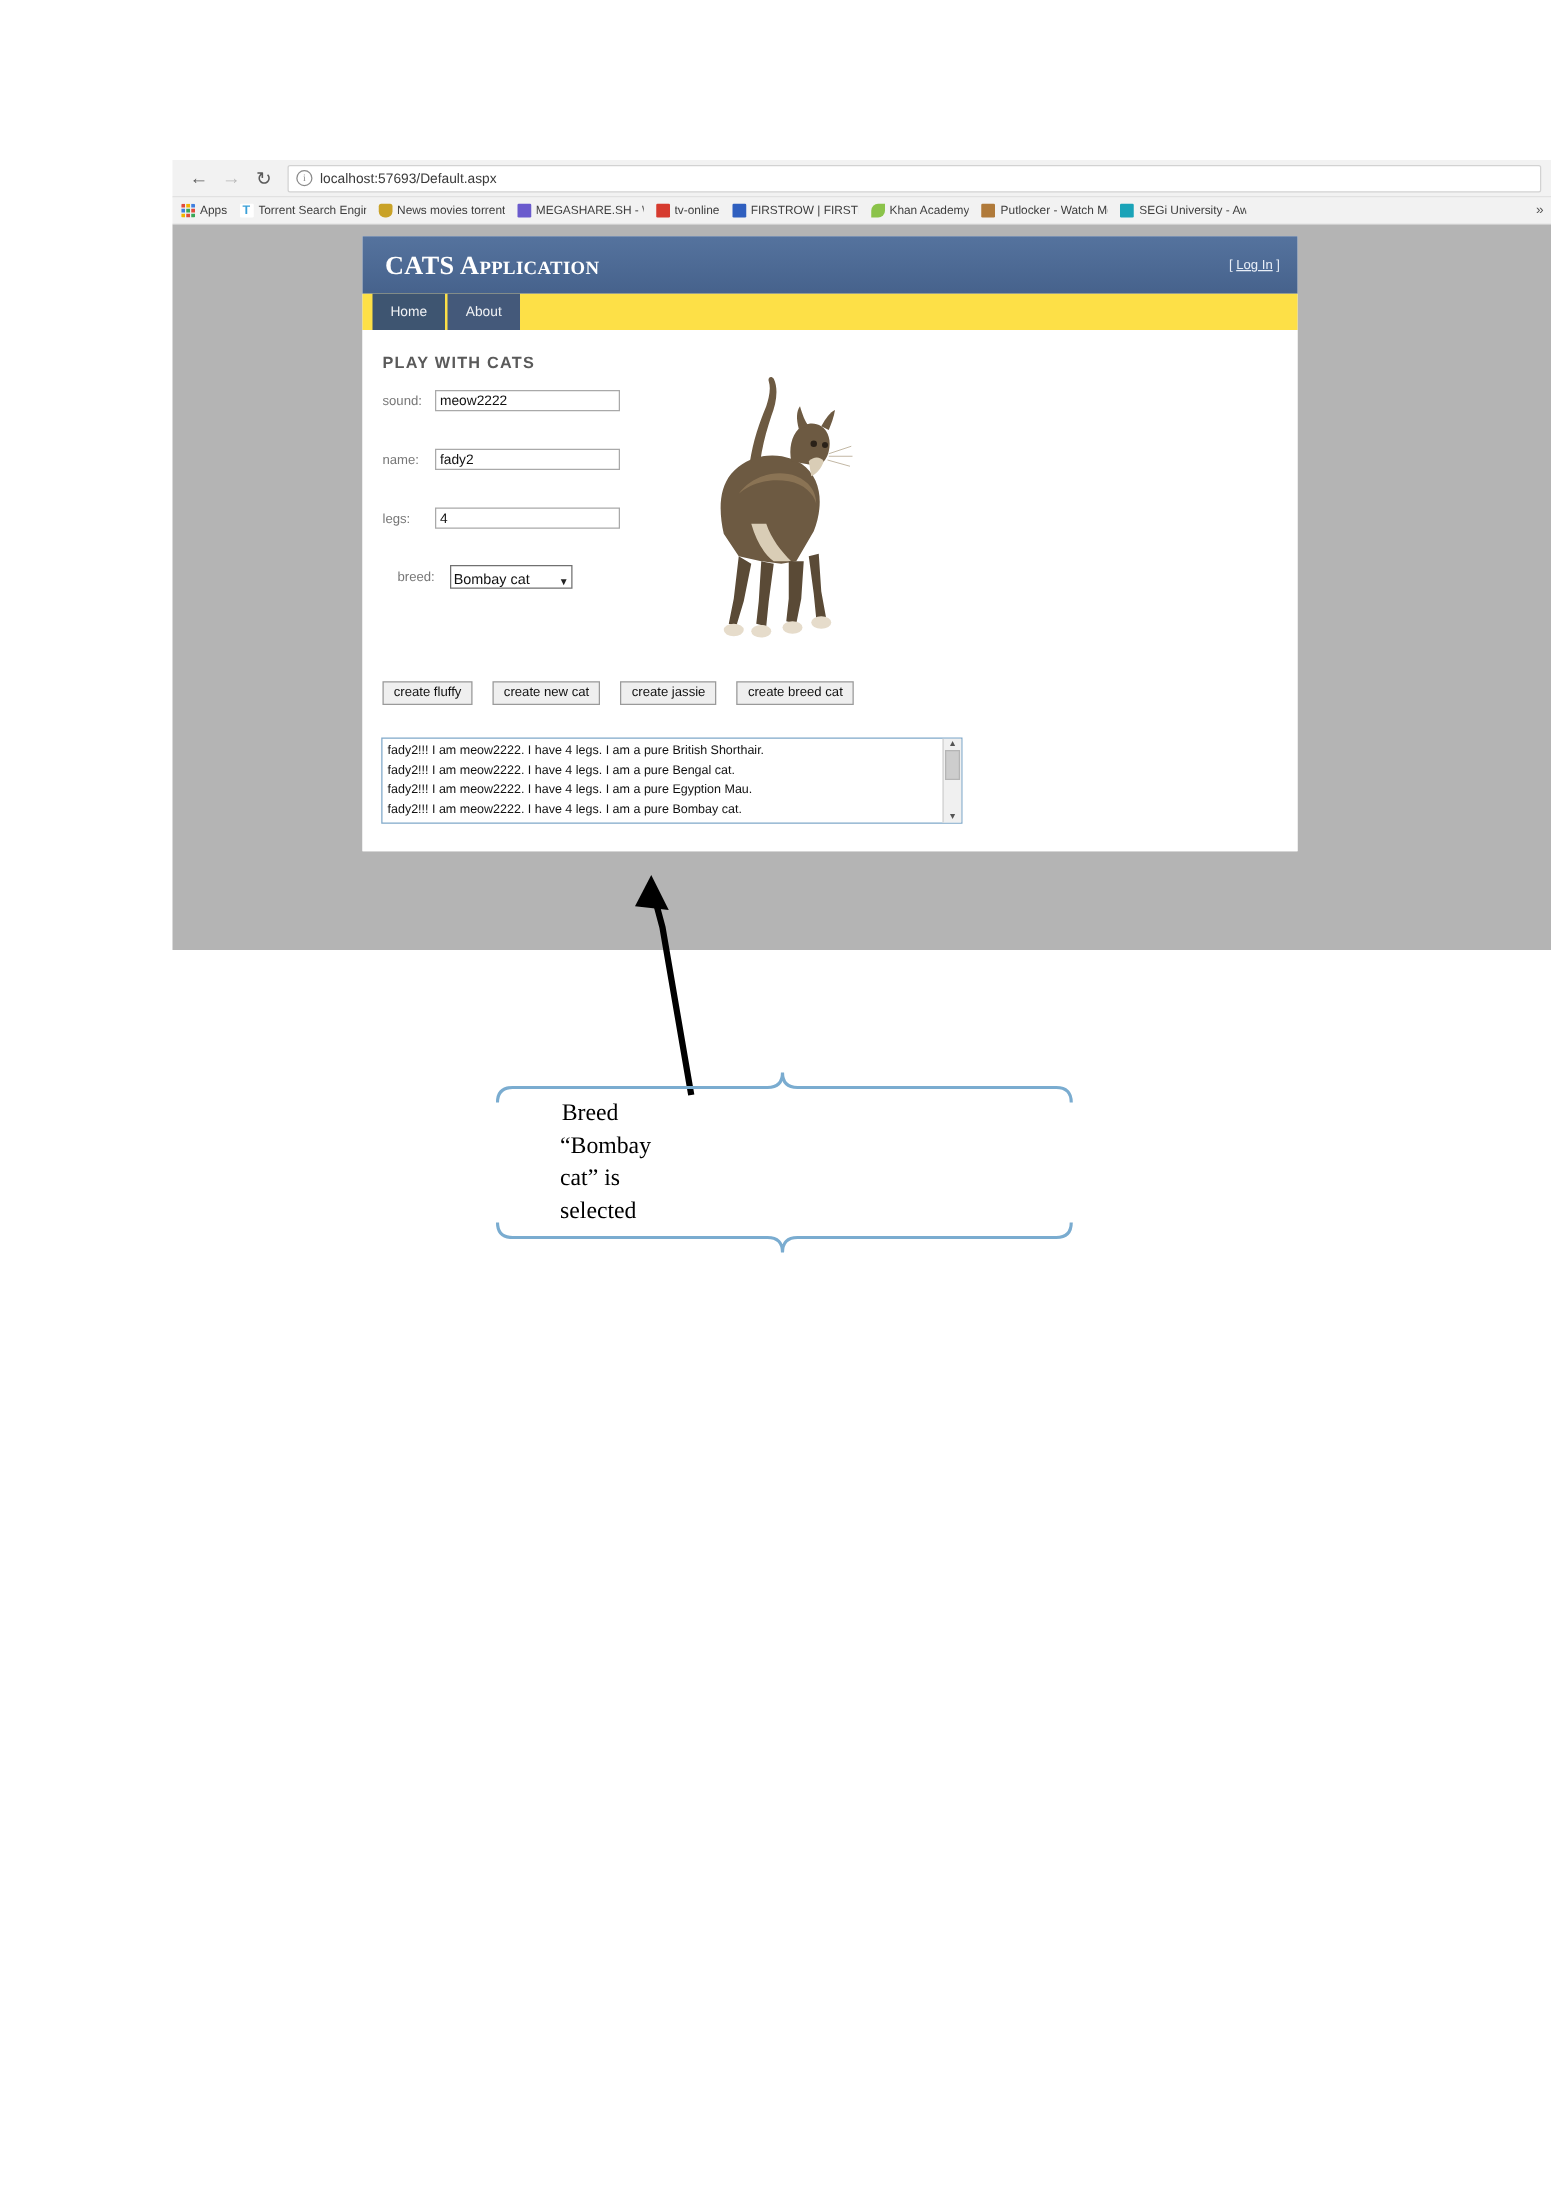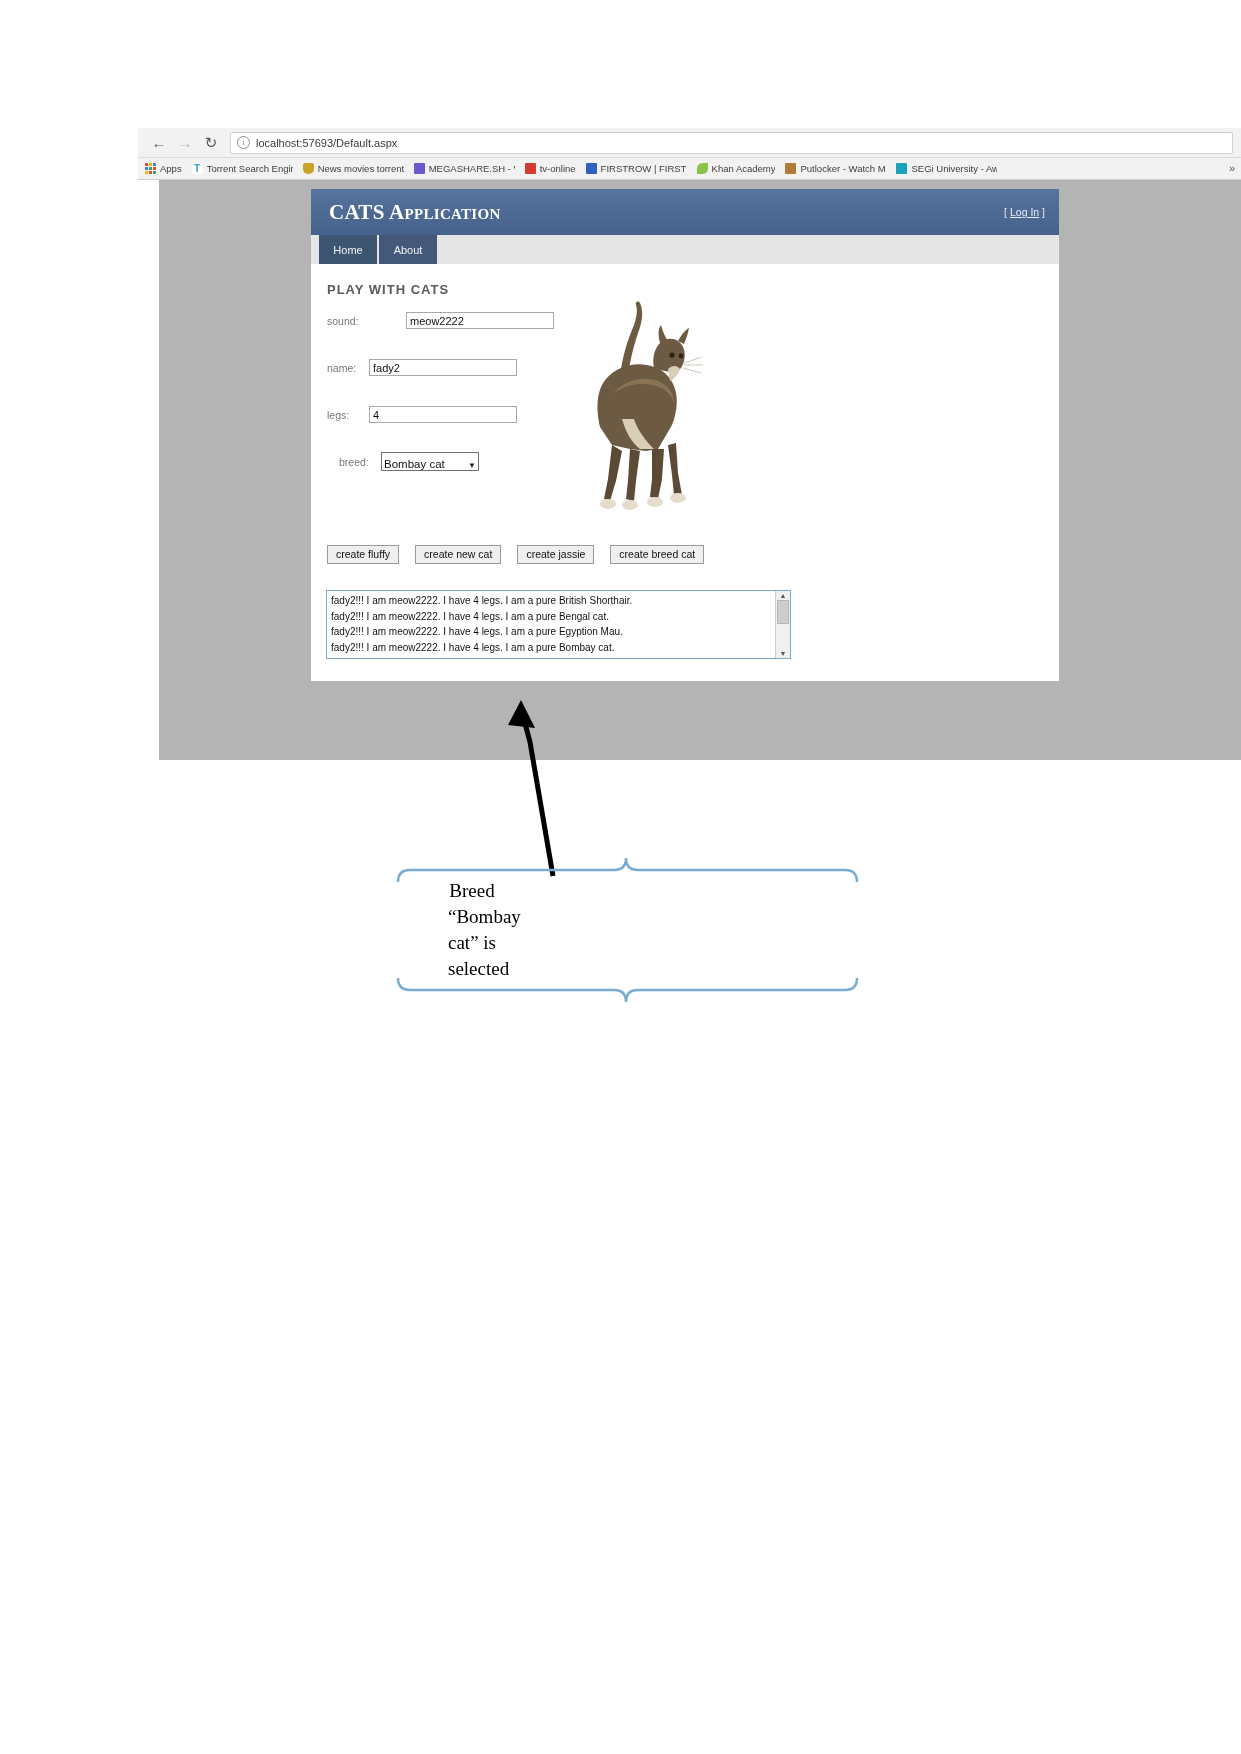--- a/index.html
+++ b/index.html
@@ -122,21 +122,21 @@
   .bm-first .bmi{background:#2f5fbf;}
   .bm-khan .bmi{background:#8bc34a;border-radius:50% 0 50% 0;}
   .bm-put .bmi{background:#b07a3a;}
   .bm-segi .bmi{background:#1aa3b8;}
   .bm-overflow{
     position:absolute;right:6px;top:4px;font-size:11px;color:#555;cursor:pointer;
   }
 
   
   .viewport{
-    height:580px;background:#b4b4b4;position:relative;margin-left:21px;
+    height:580px;background:#b4b4b4;position:relative;
   }
   .site{
     position:absolute;left:152px;top:9px;
     width:748px;height:492px;
     background:#ffffff;
   }
   .site-header{
     height:46px;
     background:linear-gradient(#55739e,#46628c);
     position:relative;
@@ -147,21 +147,21 @@
     font-family:"Liberation Serif",serif;
     font-weight:bold;font-variant:small-caps;
     letter-spacing:.3px;
   }
   .login{
     position:absolute;right:14px;top:17px;
     font-size:10.5px;color:#e8eef7;
   }
   .login a{color:#e8eef7;text-decoration:underline;}
   .navrow{
-    height:29px;background:#e5e5e5;position:relative;
+    height:29px;background:#fde047;position:relative;
   }
   .navtab{
     position:absolute;top:0;height:29px;
     display:flex;align-items:center;justify-content:center;
     color:#f0f2f5;font-size:11px;
     background:#3e5571;cursor:pointer;
   }
   .navtab.home{left:8px;width:58px;}
   .navtab.about{left:68px;width:58px;background:#44597a;}
 
@@ -303,21 +303,21 @@
 
       <div class="navrow">
         <div class="navtab home">Home</div>
         <div class="navtab about">About</div>
       </div>
 
       <div class="content">
 
         <div class="h2">PLAY WITH CATS</div>
 
-        <div class="frow" style="left:16px;top:48px;gap:37px;">
+        <div class="frow" style="left:16px;top:48px;">
           <span class="flabel">sound:</span>
           <input class="finput" value="meow2222" style="">
         </div>
 
         <div class="frow" style="left:16px;top:95px;align-items:center;">
           <span class="flabel">name:</span>
           <input class="finput" value="fady2" style="">
         </div>
 
         <div class="frow" style="left:16px;top:142px;">

